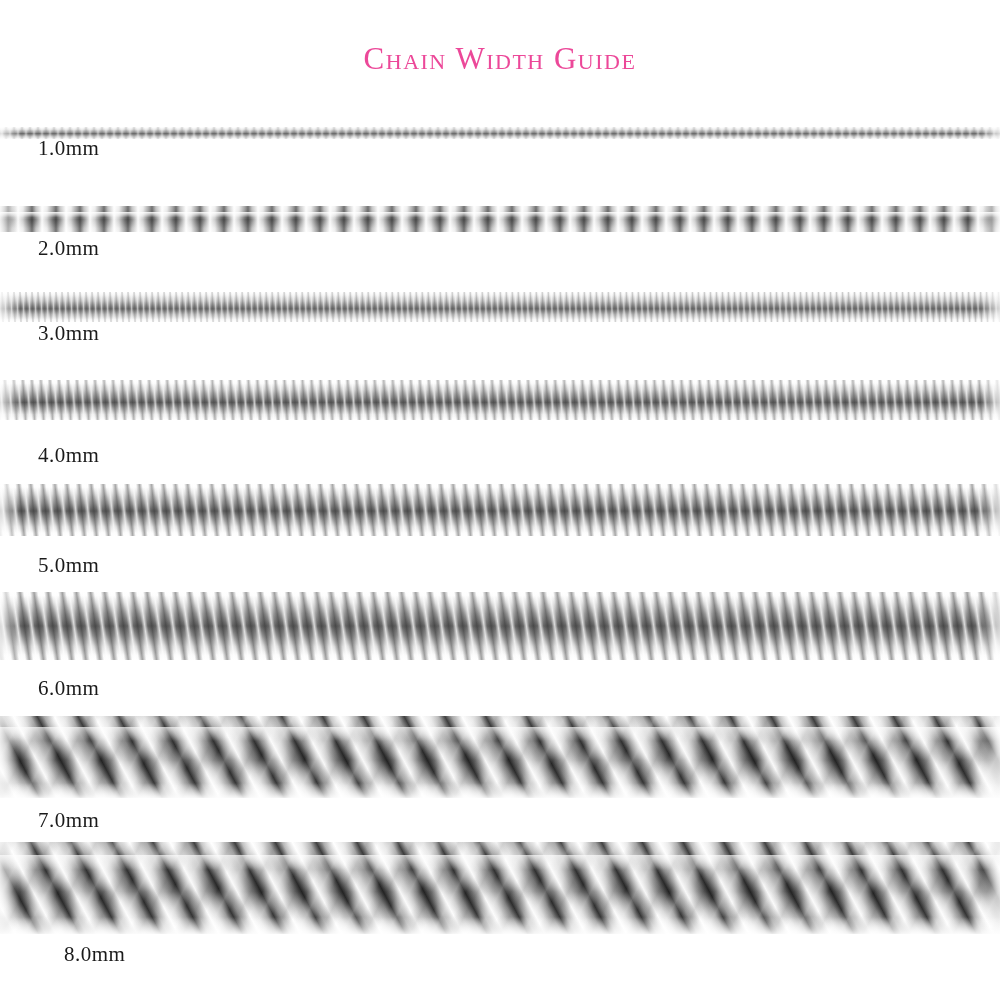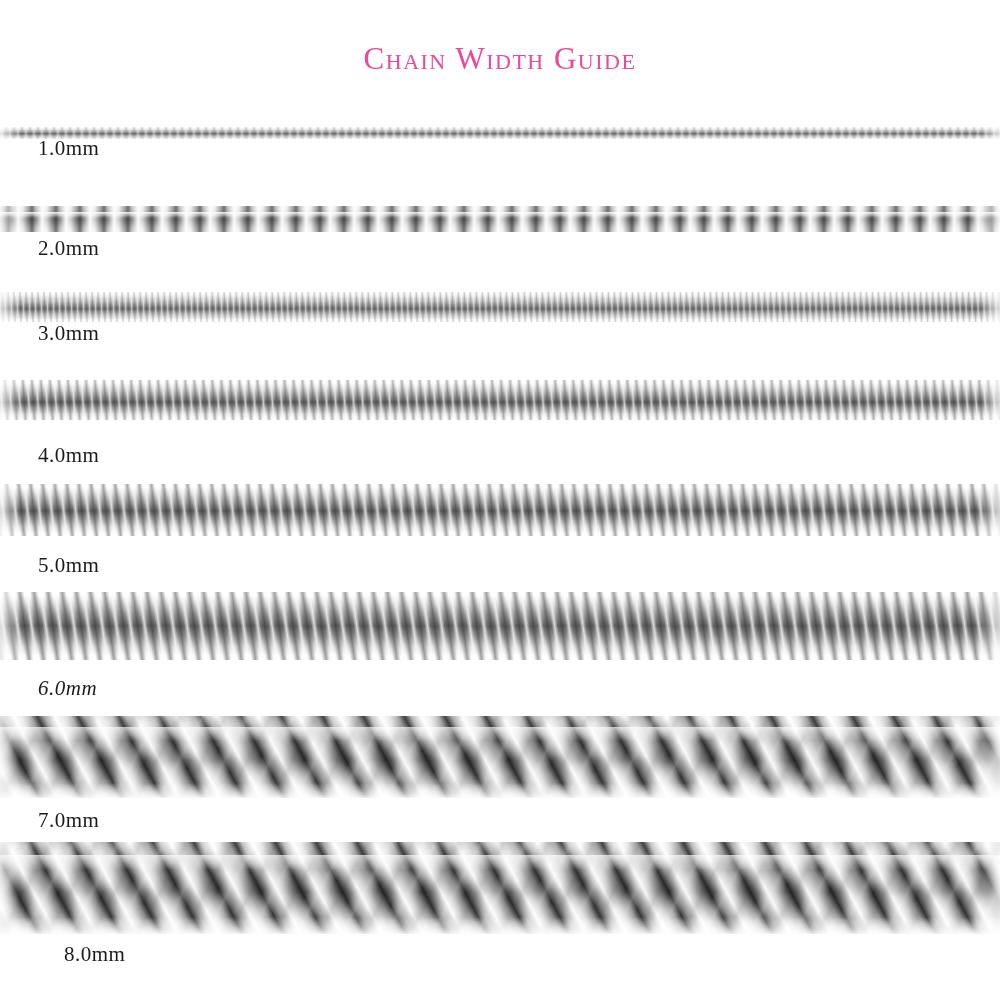--- a/index.html
+++ b/index.html
@@ -223,21 +223,21 @@
         <div class="edge-fade r"></div>
       </div>
       <div class="chain-label" style="top: 545px; margin-top: 8px;">5.0mm</div>
     </div>
     <div class="chain-row">
       <div class="chain-strip c6" style="top: 592px; height: 68px;">
         <div class="tex"></div>
         <div class="edge-fade l"></div>
         <div class="edge-fade r"></div>
       </div>
-      <div class="chain-label" style="top: 676px; font-style: italic;">6.0mm</div>
+      <div class="chain-label" style="top: 676px;">6.0mm</div>
     </div>
     <div class="chain-row">
       <div class="chain-strip rope" style="top: 716px; height: 82px;">
         <div class="tex"></div>
         <div class="tex-b"></div>
         <div class="hl"></div>
         <div class="sh"></div>
         <div class="edge-fade l"></div>
         <div class="edge-fade r"></div>
       </div>

